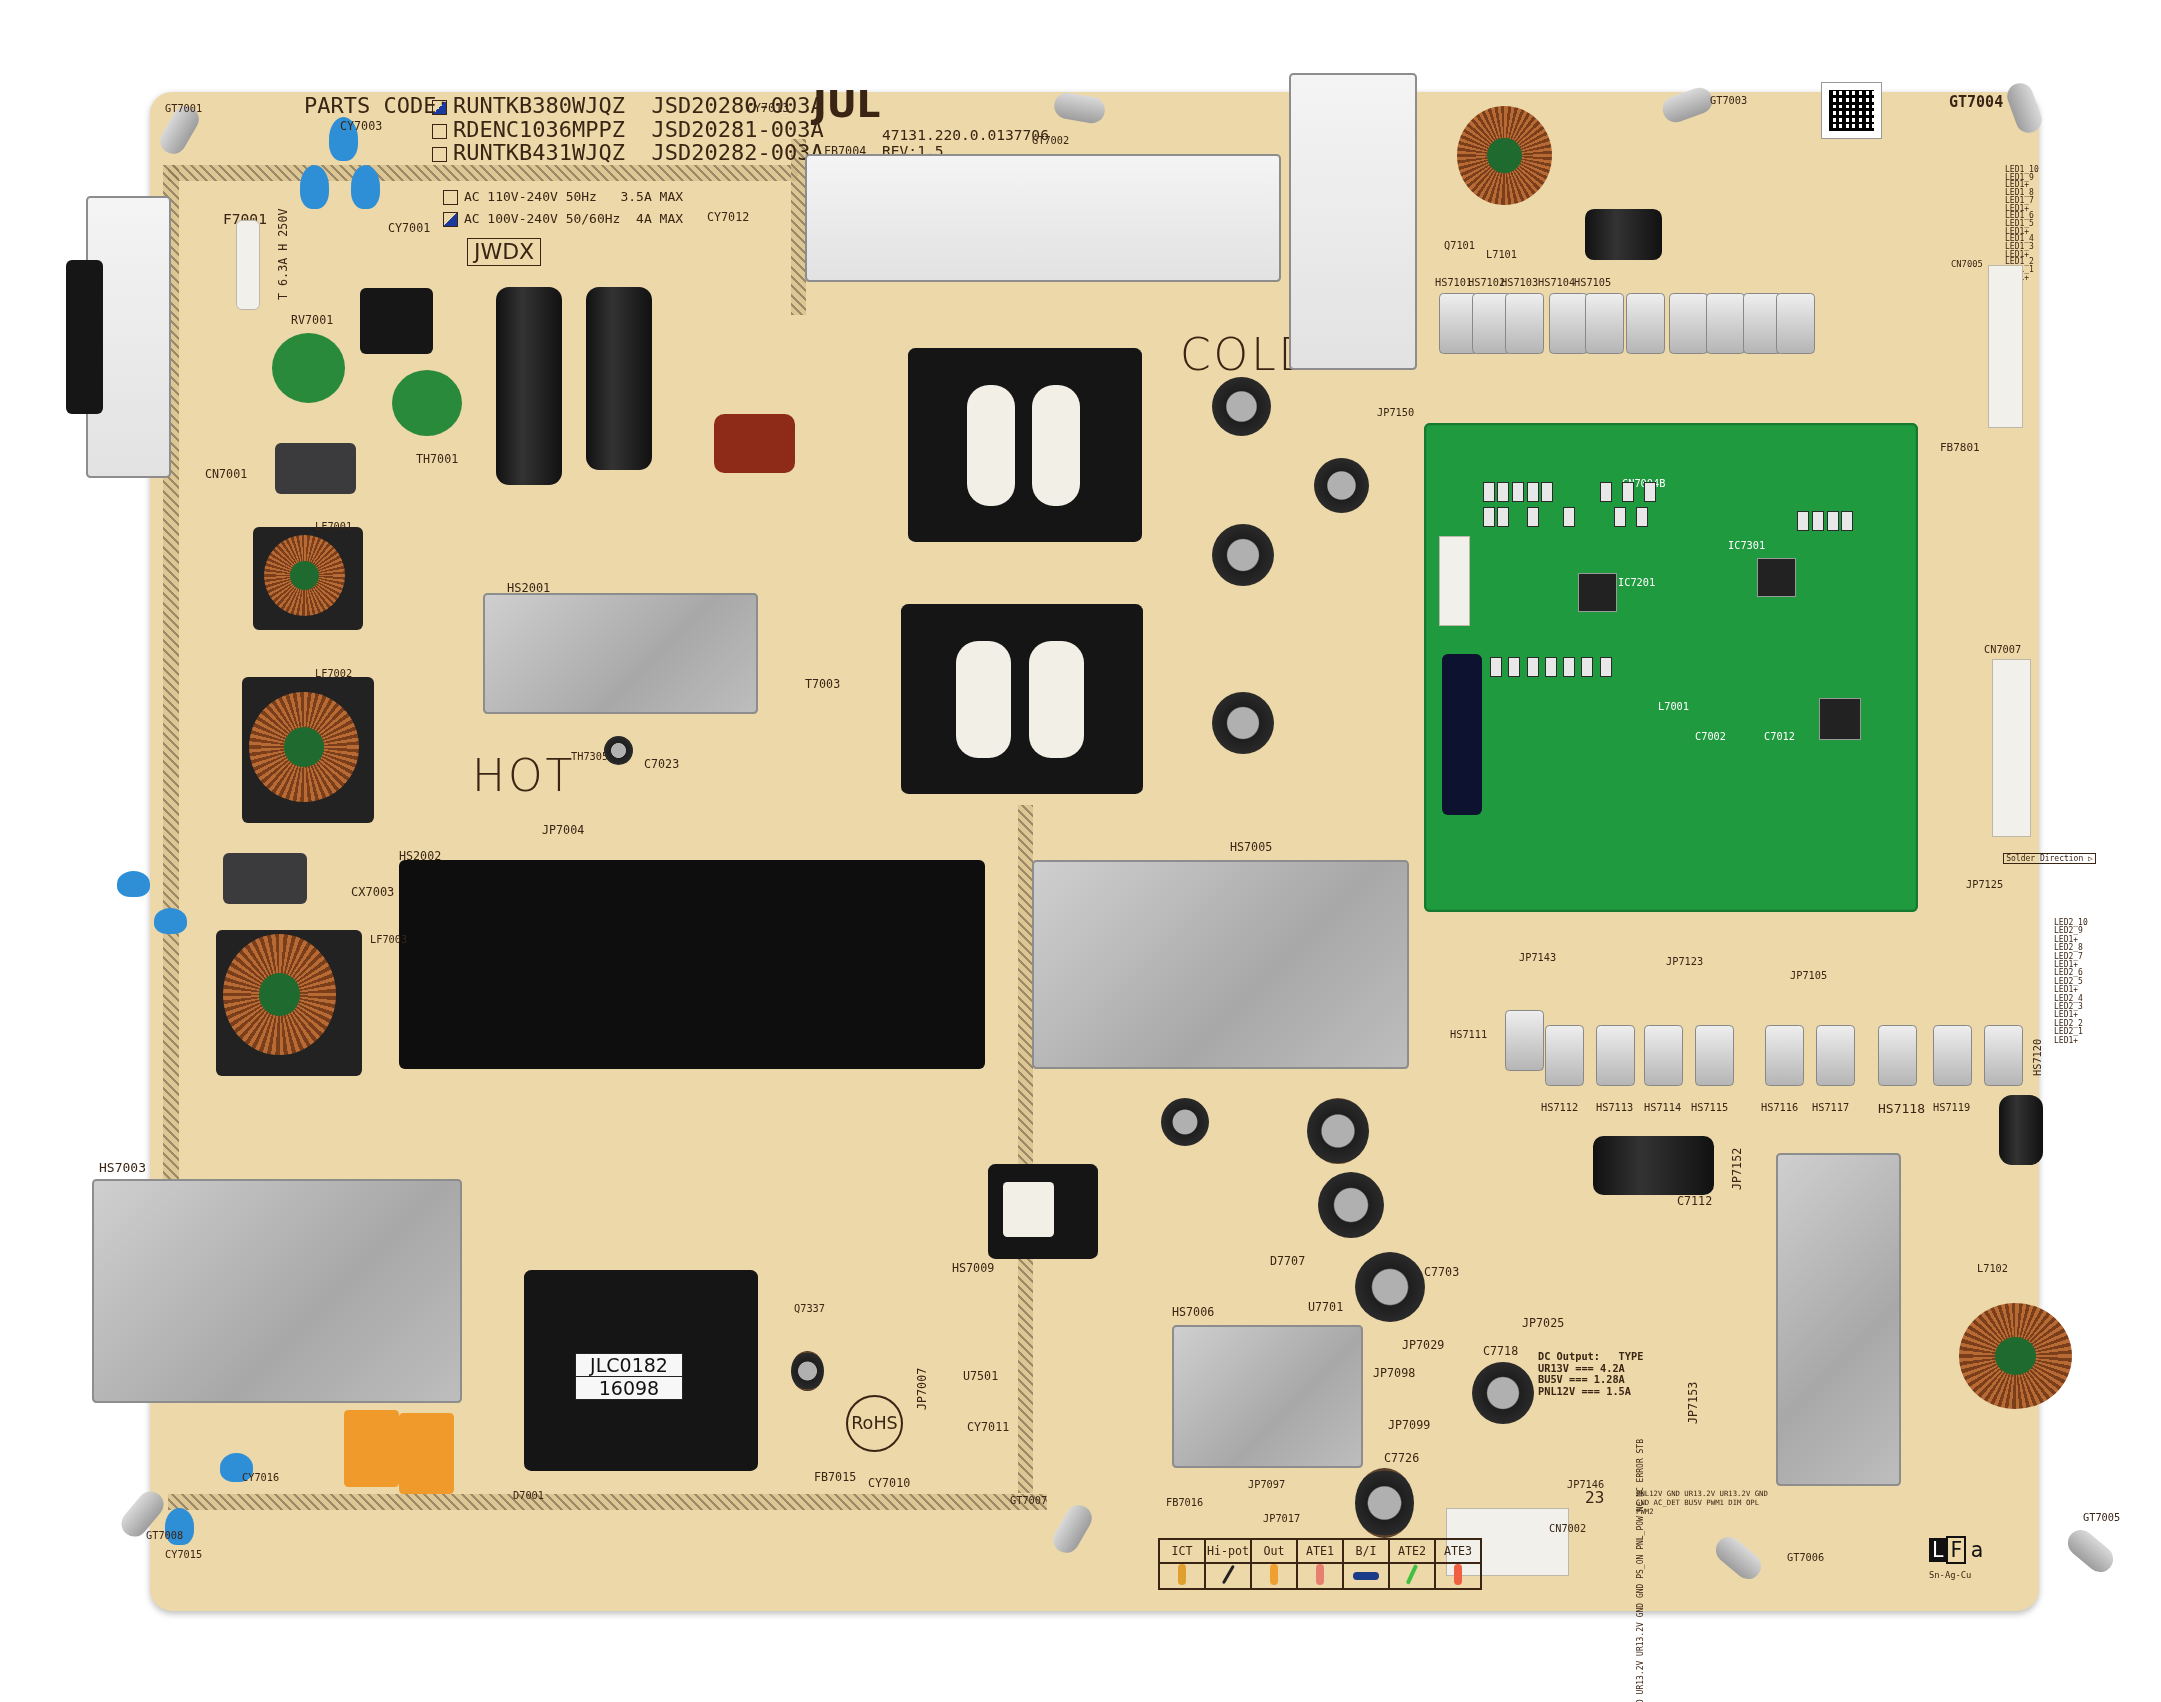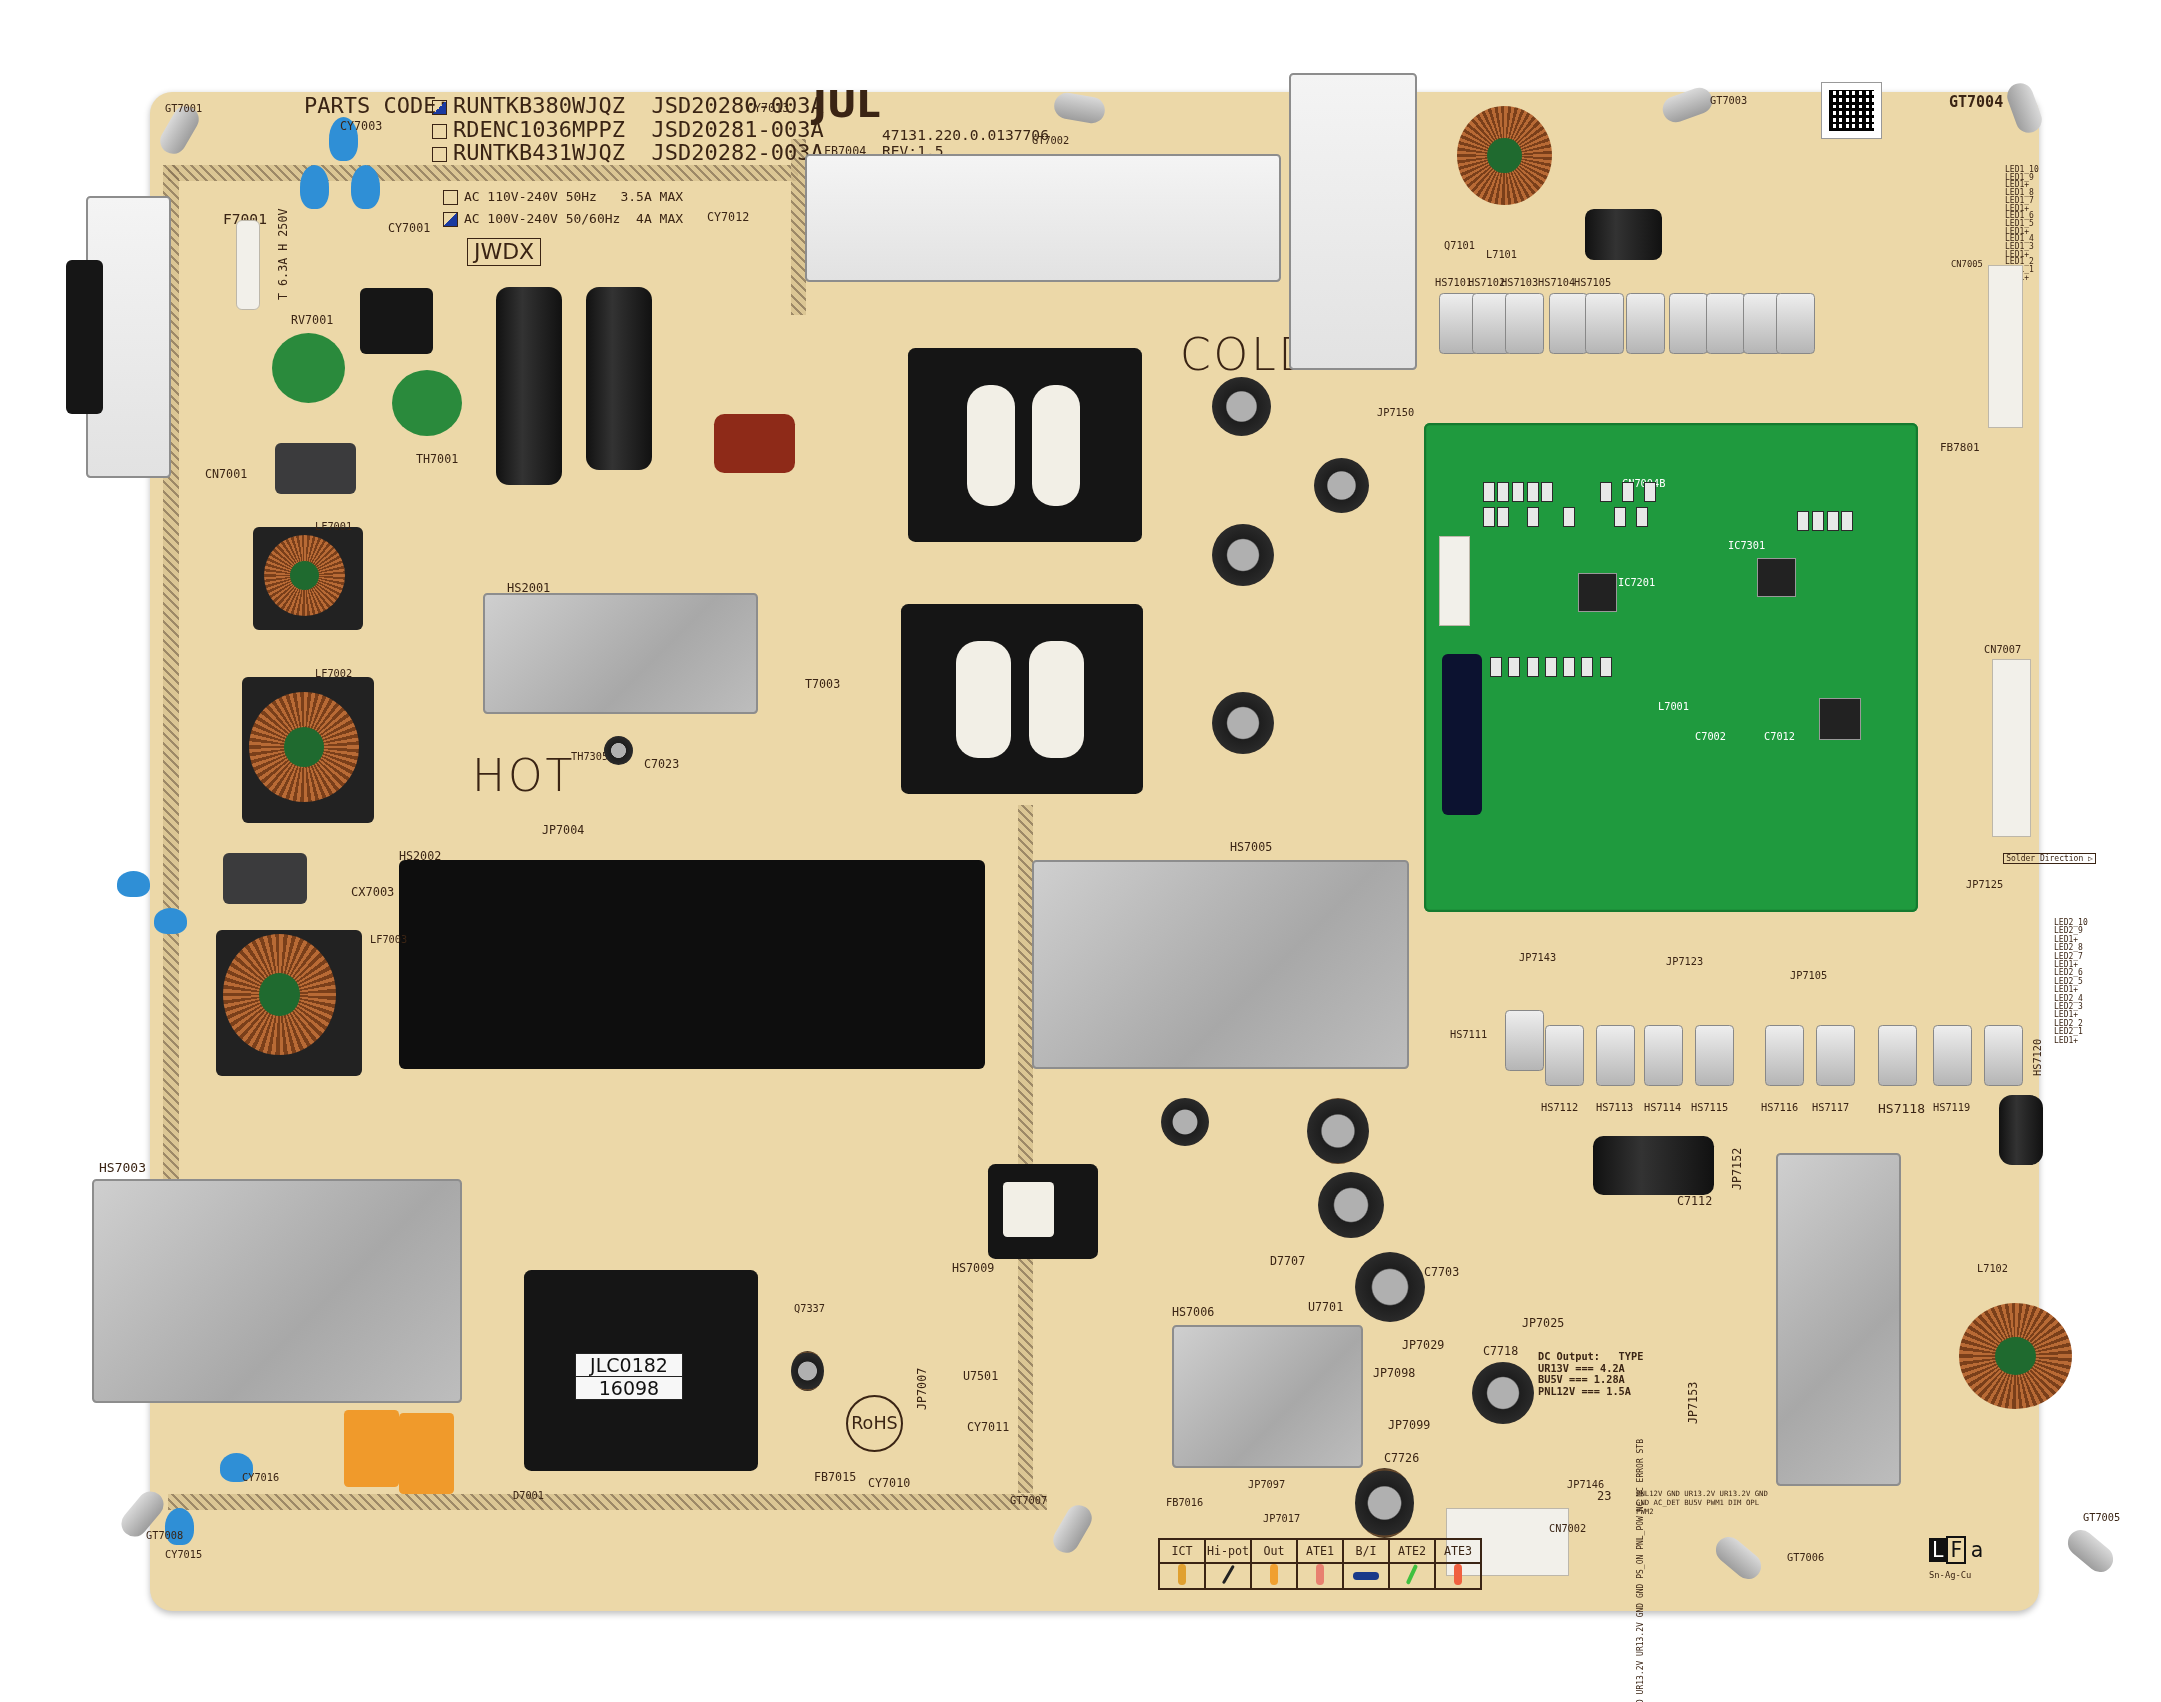--- a/index.html
+++ b/index.html
@@ -209,21 +209,21 @@
 <div class="silk vert" style="left:1688px;top:1424px;font-size:11.7px;">JP7153</div>
 
 <div class="silk" style="left:1636px;top:1439px;font-size:8px;writing-mode:vertical-rl;transform:rotate(180deg);line-height:10.3px;">
    <span>GND</span> <span>UR13.2V</span> <span>UR13.2V</span> <span>GND</span> <span>GND</span> <span>PS_ON</span> <span>PNL_POW</span> <span>NC</span> <span>NC</span> <span>ERROR</span> <span>STB</span>
 </div>
 <div class="silk" style="left:1636px;top:1490px;font-size:7.3px;line-height:8.8px;width:132px;white-space:normal;">
   <span>PNL12V</span> <span>GND</span> <span>UR13.2V</span> <span>UR13.2V</span> <span>GND</span> <span>GND</span> <span>AC_DET</span> <span>BU5V</span> <span>PWM1</span> <span>DIM</span> <span>OPL</span> <span>PWM2</span>
 </div>
 <div class="connector" style="left:1446px;top:1508px;width:121px;height:66px;"></div>
 <div class="silk" style="left:1549px;top:1523px;font-size:10.3px;">CN7002</div>
-<div class="silk" style="left:1585px;top:1490px;font-size:12px;margin-left:12px;">23</div>
+<div class="silk" style="left:1585px;top:1490px;font-size:16px;">23</div>
 <div class="silk" style="left:1567px;top:1479px;font-size:10.3px;">JP7146</div>
 
 <div class="silk" style="left:1166px;top:1497px;font-size:10.3px;">FB7016</div>
 <div class="silk" style="left:1263px;top:1513px;font-size:10.3px;">JP7017</div>
 <div class="silk" style="left:1248px;top:1479px;font-size:10.3px;">JP7097</div>
 <table class="table" style="left:1158px;top:1538px;">
   <tbody>
       <tr>
     <td>ICT</td>
     <td>Hi-pot</td>

